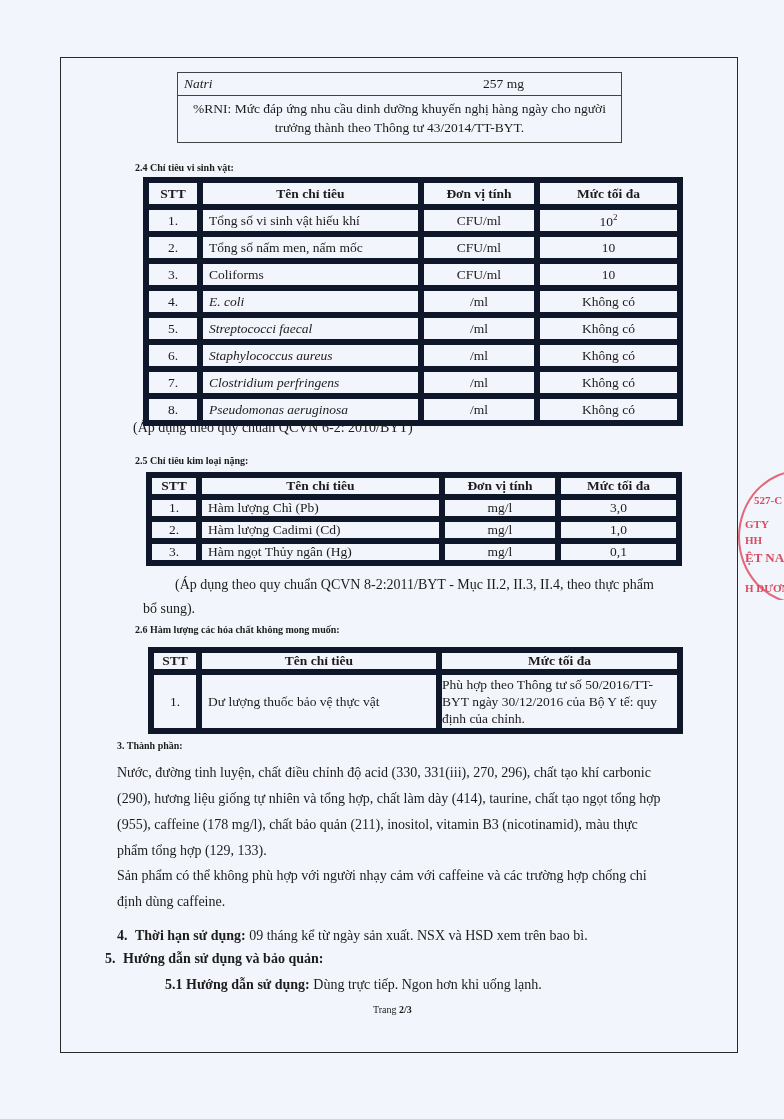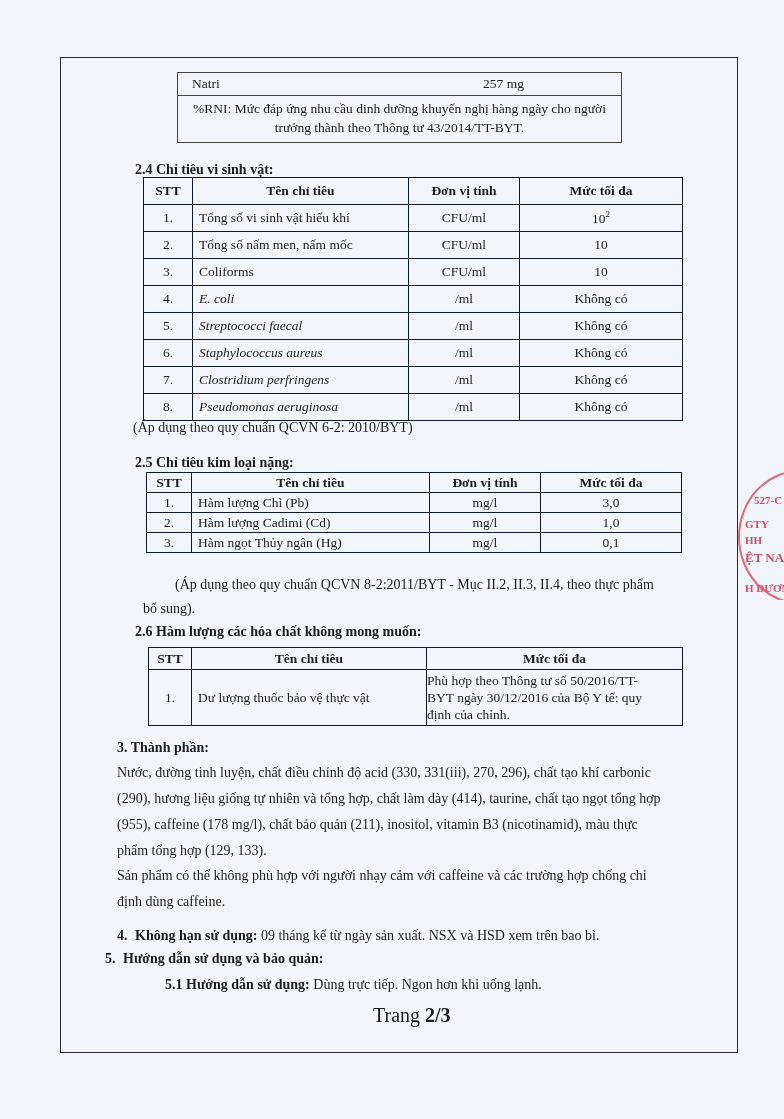--- a/index.html
+++ b/index.html
@@ -13,26 +13,26 @@
   }
   .frame {
     position: absolute;
     left: 60px; top: 57px;
     width: 678px; height: 996px;
     border: 1.5px solid #2a2a2a;
     box-sizing: border-box;
   }
   .abs { position: absolute; }
   table { border-collapse: collapse; font-size: 13.5px; }
-  td, th { border: 1px solid #0f172a; padding: 0 6px; }
+  td, th { border: 6px solid #0f172a; padding: 0 6px; }
   th { font-weight: bold; }
   .c { text-align: center; }
   .i { font-style: italic; }
   .bold { font-weight: bold; }
-  .heading { font-size: 14px; font-weight: bold; }
+  .heading { font-size: 10px; font-weight: bold; }
   .para { font-size: 14px; line-height: 26px; }
   .sup { vertical-align: super; font-size: 9px; }
 
   
   .nutri { left: 177px; top: 72px; width: 443px; border: 1px solid #444; font-size: 13.5px; }
   .nutri .r1 { height: 22px; border-bottom: 1px solid #444; position: relative; }
   .nutri .r1 span { position: absolute; top: 3px; }
   .nutri .r2 { padding: 3px 6px 5px 6px; line-height: 19px; text-align: center; }
 
   
@@ -44,21 +44,21 @@
   }
   .stamp-inner div { position: absolute; left: 5px; }
 </style>
 </head>
 <body>
 
 <div class="frame"></div>
 
 <div class="abs nutri">
   <div class="r1">
-    <span style="left:14px;">Natri</span>
+    <span style="left:6px;font-style:italic;">Natri</span>
     <span style="left:305px;">257 mg</span>
   </div>
   <div class="r2">%RNI: Mức đáp ứng nhu cầu dinh dưỡng khuyến nghị hàng ngày cho người trưởng thành theo Thông tư 43/2014/TT-BYT.</div>
 </div>
 
 <div class="abs heading" style="left:135px; top:162px;">2.4 Chỉ tiêu vi sinh vật:</div>
 <table class="abs" style="left:143px; top:177px; width:540px;">
   <thead>
     <tr style="height:27px;">
       <th style="width:36px;">STT</th>
@@ -183,32 +183,32 @@
   <div>(955), caffeine (178 mg/l), chất bảo quản (211), inositol, vitamin B3 (nicotinamid), màu thực</div>
   <div>phẩm tổng hợp (129, 133).</div>
 </div>
 <div class="abs para" style="left:117px; top:863px; width:600px;">
   <div>Sản phẩm có thể không phù hợp với người nhạy cảm với caffeine và các trường hợp chống chỉ</div>
   <div>định dùng caffeine.</div>
 </div>
 
 <div class="abs para" style="left:117px; top:923px;">
   <span class="bold">4.</span>
-  <span class="bold" style="margin-left:4px;">Không hạn sử dụng:</span><span> 09 tháng kể từ ngày sản xuất. NSX và HSD xem trên bao bì.</span>
+  <span class="bold" style="margin-left:4px;">Thời hạn sử dụng:</span><span> 09 tháng kể từ ngày sản xuất. NSX và HSD xem trên bao bì.</span>
 </div>
 
 <div class="abs para" style="left:105px; top:946px;">
   <span class="bold">5.</span>
   <span class="bold" style="margin-left:4px;">Hướng dẫn sử dụng và bảo quản:</span>
 </div>
 <div class="abs para" style="left:137px; top:972px;margin-left:28px;">
   <span class="bold">5.1 Hướng dẫn sử dụng:</span><span> Dùng trực tiếp. Ngon hơn khi uống lạnh.</span>
 </div>
 
-<div class="abs" style="left:373px; top:1004px; font-size:20px;">
+<div class="abs" style="left:373px; top:1004px; font-size:10px;">
   <span>Trang </span><span class="bold">2/3</span>
 </div>
 
 <div class="abs stamp">
   <div class="stamp-inner">
     <div style="top:22px; left:14px;">527-C</div>
     <div style="top:46px;">GTY</div>
     <div style="top:62px;">HH</div>
     <div style="top:78px; font-size:13px;">ỆT NAM</div>
     <div style="top:110px;">H DƯƠN</div>

